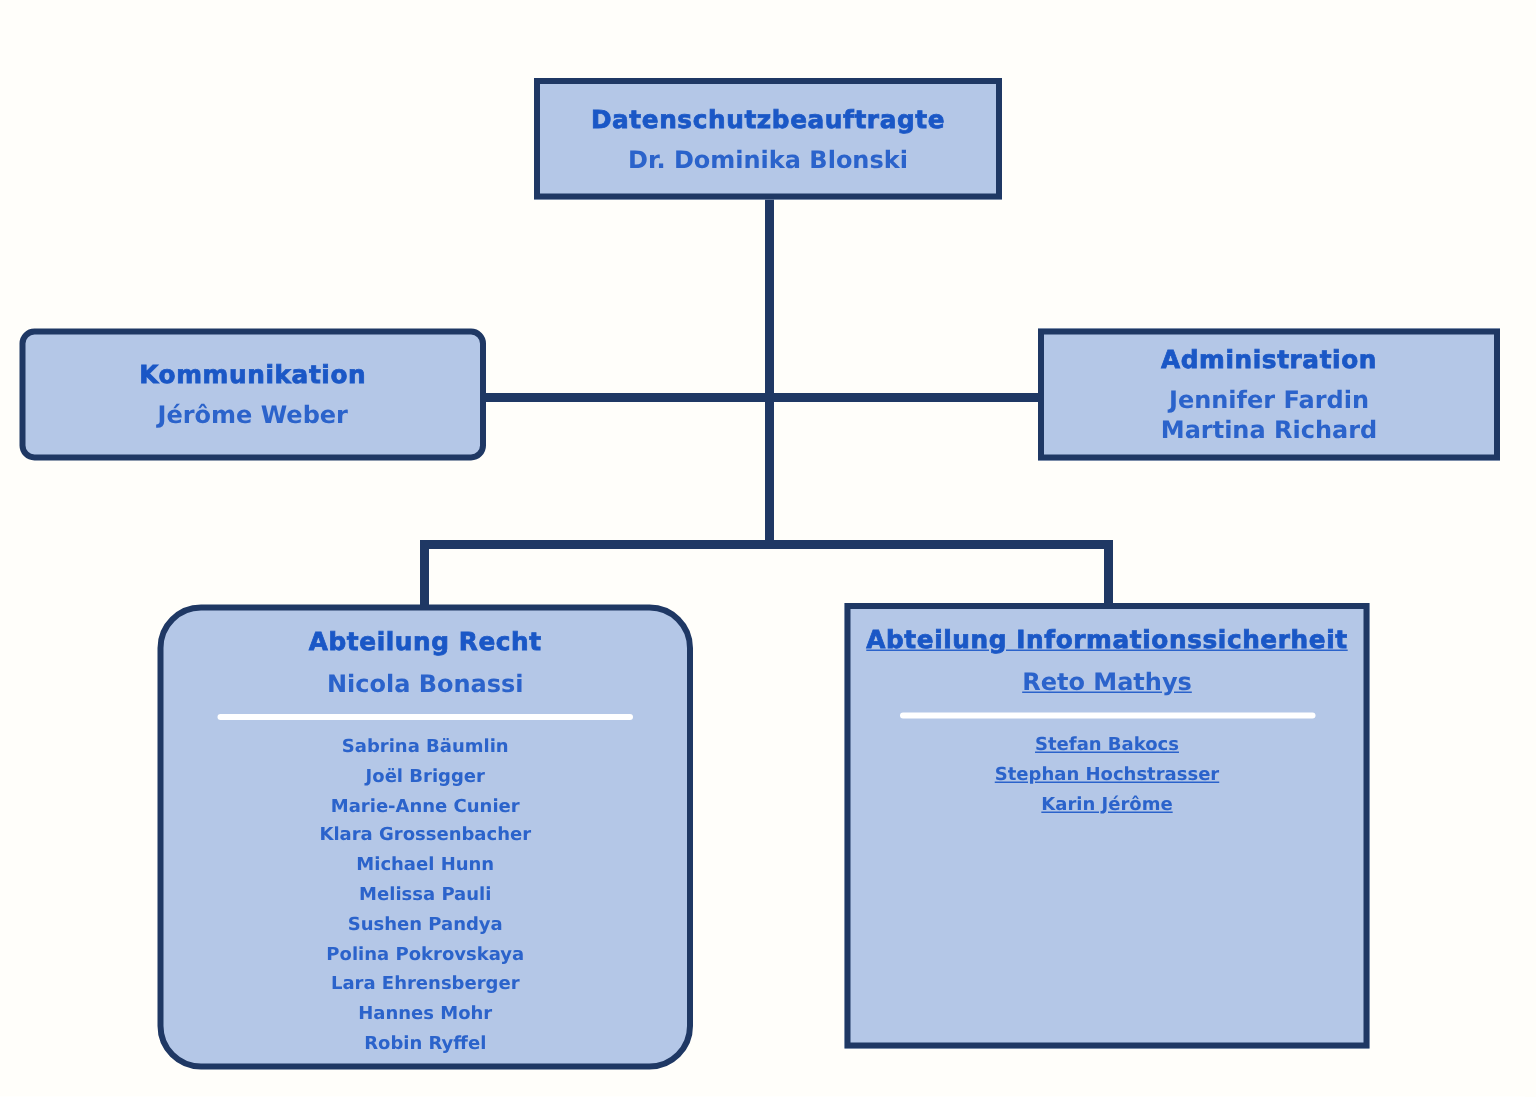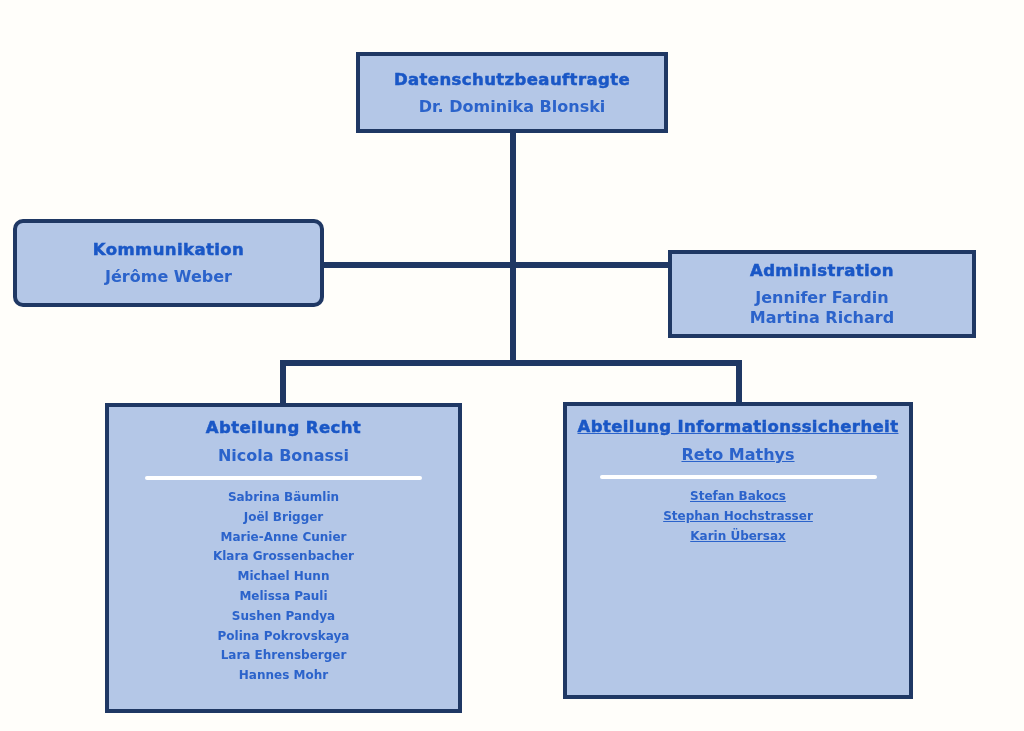--- a/index.html
+++ b/index.html
@@ -59,22 +59,22 @@
     background:var(--divider);
     margin:9px auto 8px auto;
   }
   .member-list .name-line{
     font-size:12px;
     line-height:19.8px;
   }
   
   .box-root{left:356px;top:52px;width:312px;height:81px;}
   .box-kommunikation{left:13px;top:219px;width:311px;height:88px;border-radius:10px;}
-  .box-administration{left:668px;top:219px;width:308px;height:88px;margin-top:31px;}
-  .box-recht{left:105px;top:403px;width:357px;height:310px;}
+  .box-administration{left:692px;top:219px;width:308px;height:88px;}
+  .box-recht{left:105px;top:403px;width:357px;height:310px;border-radius:29px;}
   .box-informationssicherheit{left:563px;top:402px;width:350px;height:297px;text-decoration:underline;}
   
   .conn-v-main{left:510px;top:133px;width:6px;height:232px;}
   .conn-h-upper{left:324px;top:262px;width:376px;height:6px;}
   .conn-h-lower{left:281px;top:360px;width:460px;height:6px;}
   .conn-v-left-drop{left:280px;top:360px;width:6px;height:45px;}
   .conn-v-right-drop{left:736px;top:360px;width:6px;height:44px;}
 </style>
 </head>
 <body>
@@ -117,27 +117,28 @@
         <div class="name-line">Sabrina Bäumlin</div>
         <div class="name-line">Joël Brigger</div>
         <div class="name-line">Marie-Anne Cunier</div>
         <div class="name-line">Klara Grossenbacher</div>
         <div class="name-line">Michael Hunn</div>
         <div class="name-line">Melissa Pauli</div>
         <div class="name-line">Sushen Pandya</div>
         <div class="name-line">Polina Pokrovskaya</div>
         <div class="name-line">Lara Ehrensberger</div>
         <div class="name-line">Hannes Mohr</div>
+        <div class="name-line">Robin Ryffel</div>
       </div>
   </div>
 
   <div class="org-box big-box box-informationssicherheit">
     <div class="box-title">Abteilung Informationssicherheit</div>
     <div class="lead-line">Reto Mathys</div>
     <div class="divider"></div>
     <div class="member-list">
         <div class="name-line">Stefan Bakocs</div>
         <div class="name-line">Stephan Hochstrasser</div>
-        <div class="name-line">Karin Übersax</div>
+        <div class="name-line">Karin Jérôme</div>
       </div>
   </div>
 
 </div>
 
 </body></html>

